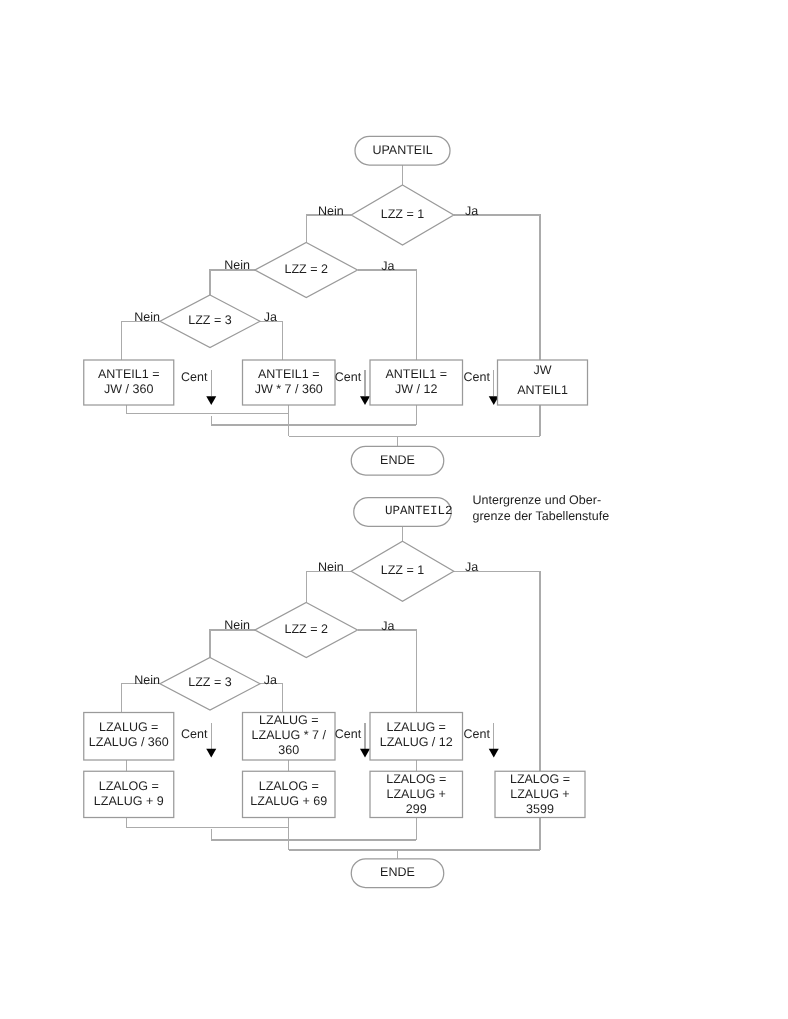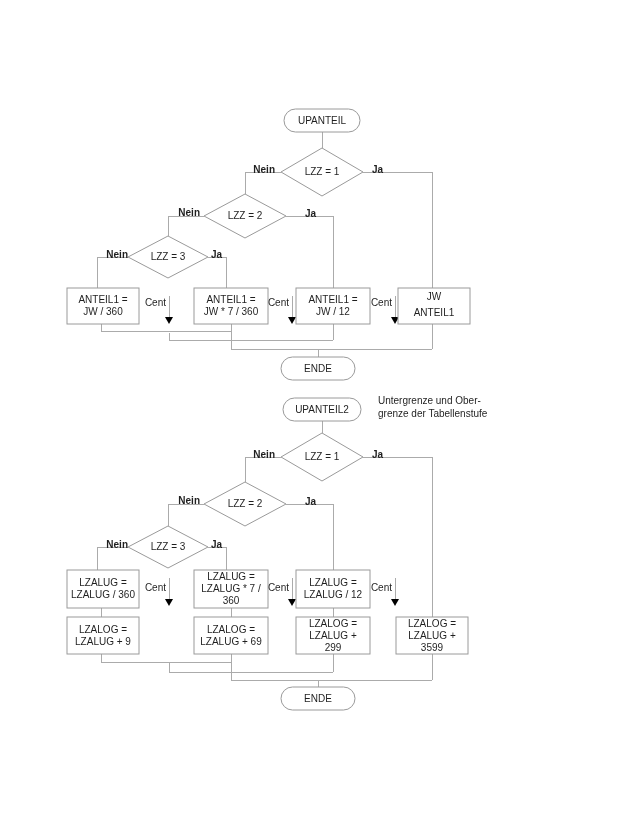--- a/index.html
+++ b/index.html
@@ -19,21 +19,21 @@
   .shp{stroke:var(--border);stroke-width:1;fill:#ffffff;}
   .head{fill:var(--arrowhead);stroke:none;}
   .lbl{
     position:absolute;font-size:10px;line-height:12px;color:var(--text);
     white-space:pre-line;
   }
   .node{
     display:flex;align-items:center;justify-content:center;text-align:center;
     box-sizing:border-box;
   }
-  .branch{line-height:12px;font-weight:bold;}
+  .branch{line-height:12px;}
   .r{text-align:right;}
   .ann{font-size:10px;line-height:13px;}
 </style>
 </head>
 <body>
 
 <div class="canvas">
 
   <svg class="layer" width="630" height="815" viewBox="0 0 630 815">
 
@@ -144,21 +144,21 @@
 
   <div class="lbl node" style="left:398px;top:290px;width:72px;height:13px;">JW</div>
   <div class="lbl node" style="left:398px;top:306px;width:72px;height:14px;">ANTEIL1</div>
 
   <div class="lbl r" style="left:140px;top:297px;width:26px;">Cent</div>
   <div class="lbl r" style="left:263px;top:297px;width:26px;">Cent</div>
   <div class="lbl r" style="left:366px;top:297px;width:26px;">Cent</div>
 
   <div class="lbl node" style="left:281px;top:357px;width:74px;height:23px;">ENDE</div>
 
-  <div class="lbl node" style="left:283px;top:398px;width:78px;height:23px;">UPANTEIL2</div>
+  <div class="lbl node" style="left:296px;top:398px;width:78px;height:23px;font-family:Liberation Mono, monospace;">UPANTEIL2</div>
   <div class="lbl ann" style="left:378px;top:394px;width:175px;">Untergrenze und Ober-
 grenze der Tabellenstufe</div>
 
   <div class="lbl node" style="left:281px;top:433px;width:82px;height:48px;">LZZ = 1</div>
   <div class="lbl node" style="left:204px;top:482px;width:82px;height:44px;">LZZ = 2</div>
   <div class="lbl node" style="left:128px;top:526px;width:80px;height:42px;">LZZ = 3</div>
 
   <div class="lbl branch" style="left:372px;top:449px;">Ja</div>
   <div class="lbl branch r" style="left:247px;top:449px;width:28px;">Nein</div>
   <div class="lbl branch" style="left:305px;top:496px;">Ja</div>

